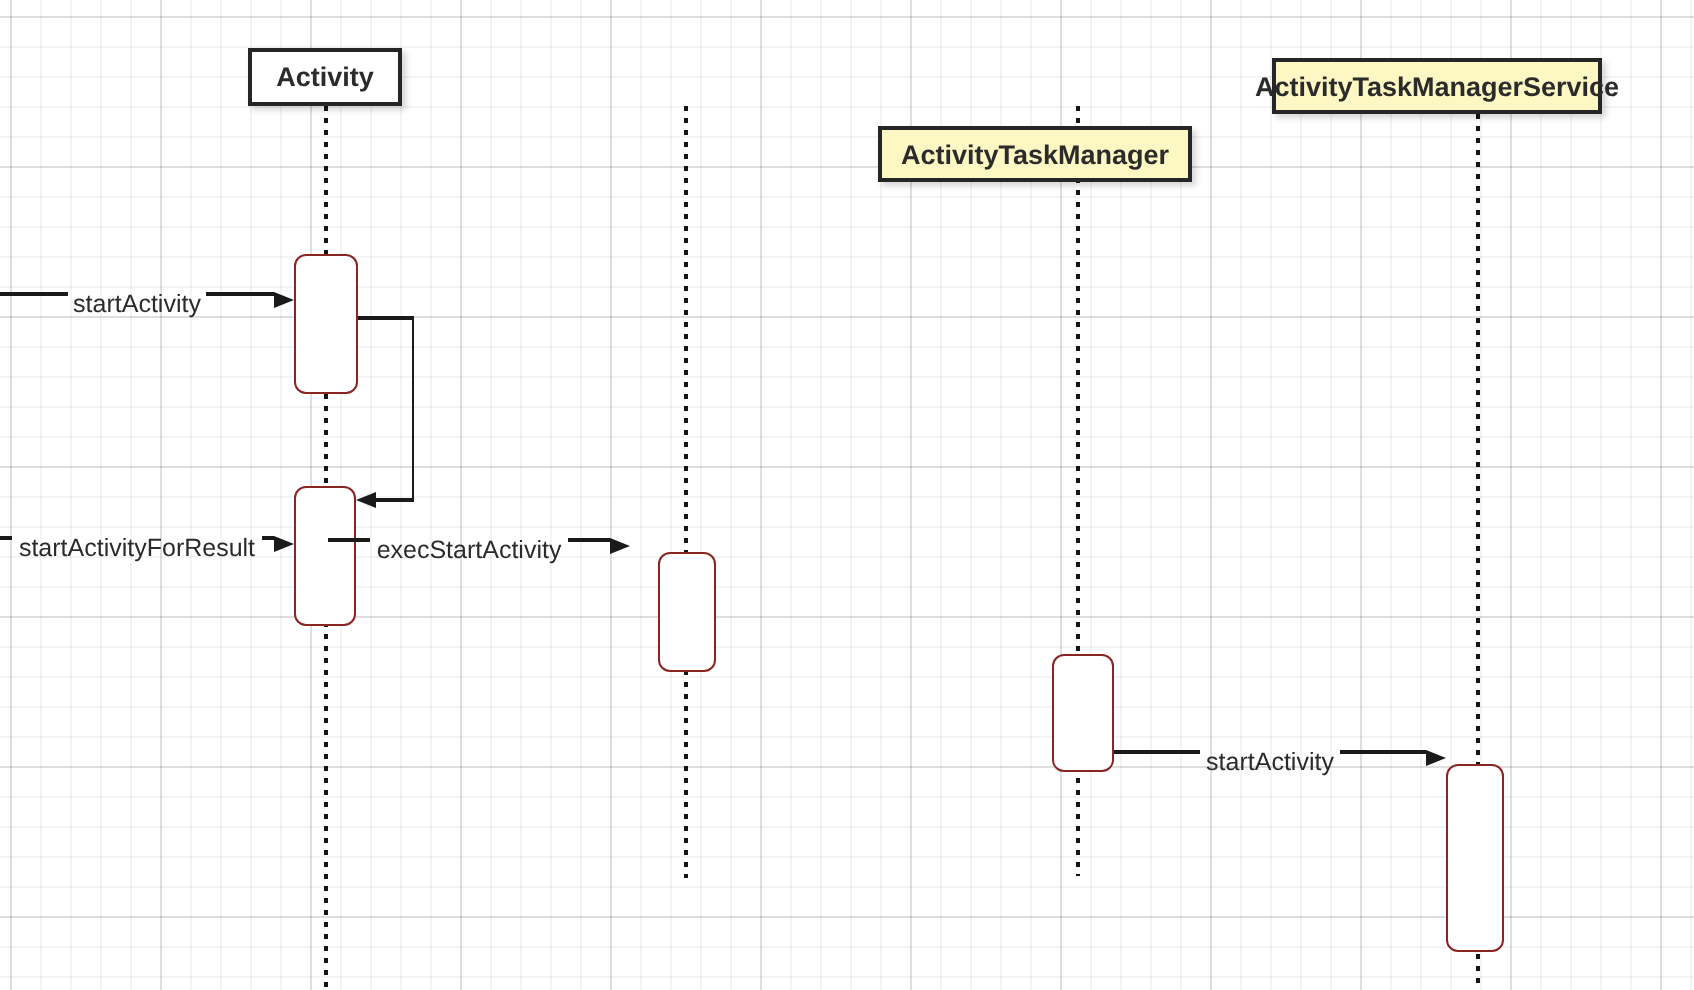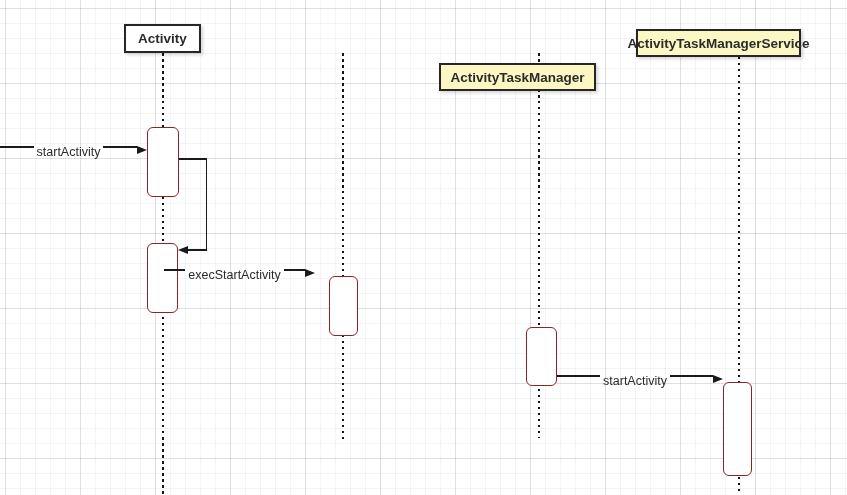--- a/index.html
+++ b/index.html
@@ -100,20 +100,26 @@
     <div class="activation" style="left: 147px; top: 243px; width: 31px; height: 70px;"></div>
     <div class="activation" style="left: 329px; top: 276px; width: 29px; height: 60px;"></div>
     <div class="activation" style="left: 526px; top: 327px; width: 31px; height: 59px;"></div>
     <div class="activation" style="left: 723px; top: 382px; width: 29px; height: 94px;"></div>
     <div class="message" style="left: 0px; top: 146px; width: 147px;">
       <div class="msg-seg"></div>
       <span class="msg-label">startActivity</span>
       <div class="msg-seg"></div>
       <div class="msg-head-right"></div>
     </div>
+    <div class="message" style="left: 0px; top: 268px; width: 147px;">
+      <div class="msg-seg"></div>
+      <span class="msg-label">startActivityForResult</span>
+      <div class="msg-seg"></div>
+      <div class="msg-head-right"></div>
+    </div>
     <div class="message" style="left: 164px; top: 269px; width: 151px;">
       <div class="msg-seg"></div>
       <span class="msg-label">execStartActivity</span>
       <div class="msg-seg"></div>
       <div class="msg-head-right"></div>
     </div>
     <div class="message" style="left: 557px; top: 375px; width: 166px;">
       <div class="msg-seg"></div>
       <span class="msg-label">startActivity</span>
       <div class="msg-seg"></div>

